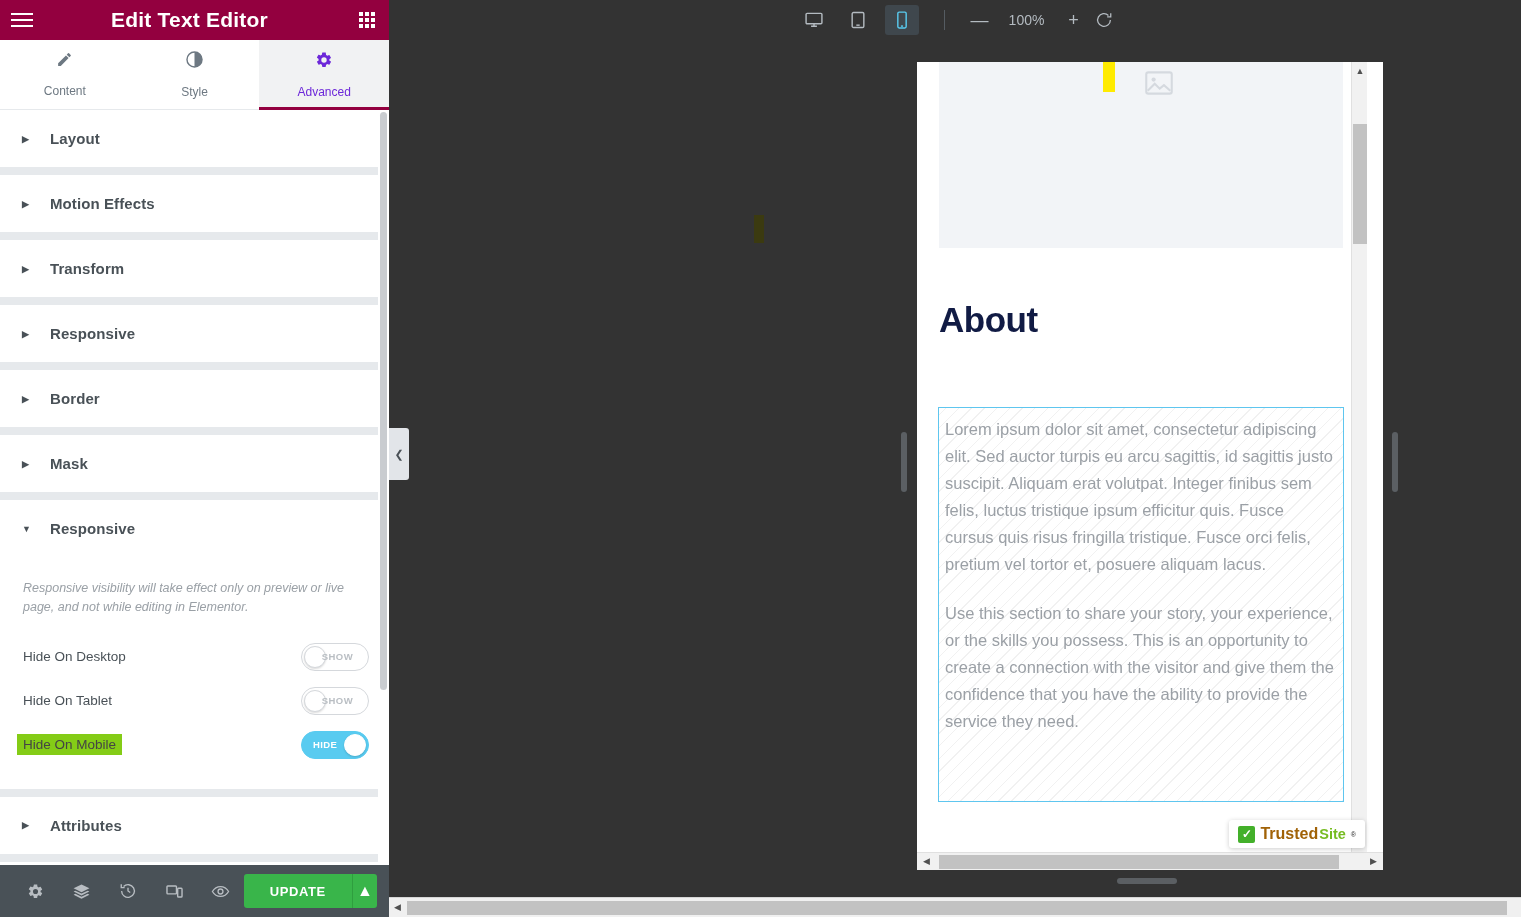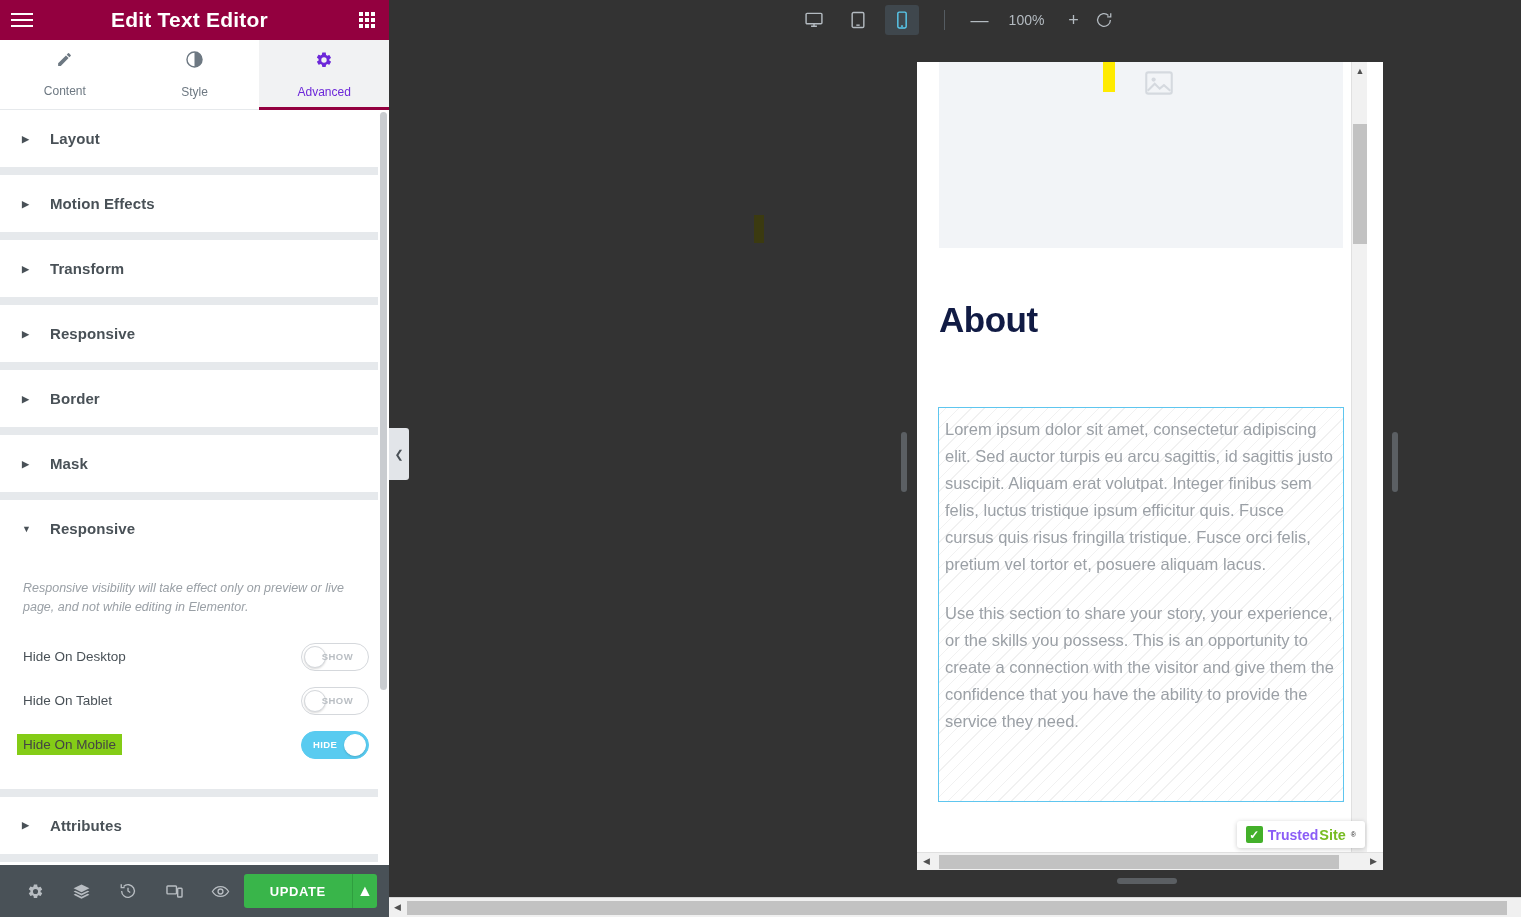--- a/index.html
+++ b/index.html
@@ -285,21 +285,21 @@
     box-shadow: 0 1px 5px rgba(0,0,0,.2);
     display: flex; align-items: center; gap: 5px;
     padding: 5px 9px; z-index: 12;
   }
   .trusted .chk {
     width: 17px; height: 17px; background: #43b02a;
     border-radius: 2px; display: flex;
     align-items: center; justify-content: center;
     color: #fff; font-size: 12px; font-weight: bold;
   }
-  .trusted .t1 { font-size: 14px; font-weight: bold; color: #8b5cf6; }
+  .trusted .t1 { font-size: 16px; font-weight: bold; color: #a16207; }
   .trusted .t2 { font-size: 14.5px; font-weight: bold; color: #76bc21; margin-left: -4px; }
   .trusted .tm { font-size: 7px; color: #2a2a2a; vertical-align: super; }
 
   
   .rs-handle {
     position: absolute; width: 6px; height: 60px;
     background: #5b5f63; border-radius: 3px; cursor: ew-resize;
   }
   #rs-left  { left: 512px; top: 432px; }
   #rs-right { left: 1003px; top: 432px; }

